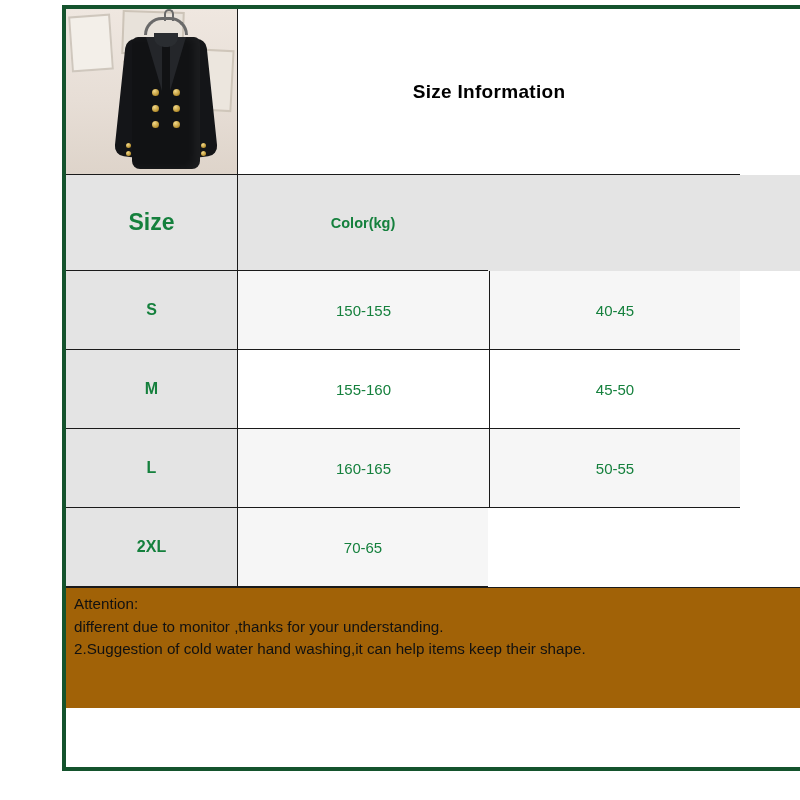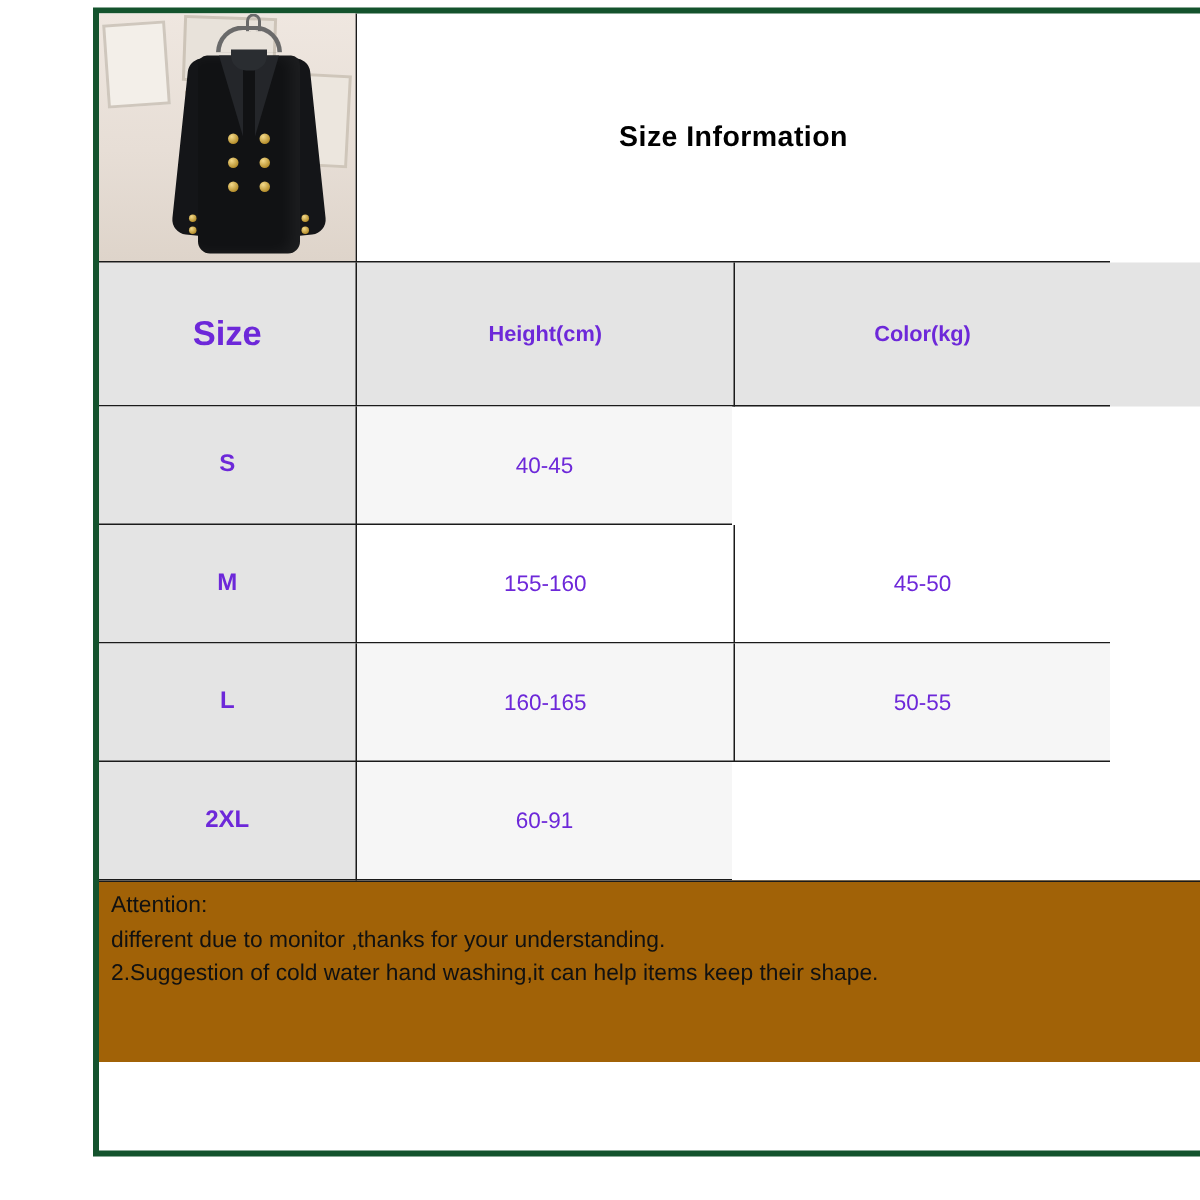--- a/index.html
+++ b/index.html
@@ -31,21 +31,21 @@
     display: flex;
     width: 100%;
   }
   .cell {
     border-right: 1px solid #1a1a1a;
     border-bottom: 1px solid #1a1a1a;
     display: flex;
     align-items: center;
     justify-content: center;
     text-align: center;
-    color: #6d28d9;
+    color: #15803d;
   }
   .cell:last-child { border-right: none; }
 
   .col-size   { width: 172px; }
   .col-height { width: 252px; }
   .col-weight { width: 250px; }
 
   
   .row-top { height: 166px; }
   .photo-cell {
@@ -207,41 +207,41 @@
           <div class="cuffbtn" style="left:8px; top:124px;"></div>
           <div class="cuffbtn" style="right:8px; top:116px;"></div>
           <div class="cuffbtn" style="right:8px; top:124px;"></div>
         </div>
       </div>
       <div class="cell title-cell">Size Information</div>
     </div>
 
     <div class="row row-head">
       <div class="cell col-size">Size</div>
-      <div class="cell col-height">Height(cm)</div>
       <div class="cell col-weight">Color(kg)</div>
     </div>
 
     <div class="row row-data">
       <div class="cell col-size">S</div>
+      <div class="cell col-height">150-155</div>
       <div class="cell col-weight">40-45</div>
     </div>
     <div class="row row-data alt">
       <div class="cell col-size">M</div>
       <div class="cell col-height">155-160</div>
       <div class="cell col-weight">45-50</div>
     </div>
     <div class="row row-data">
       <div class="cell col-size">L</div>
       <div class="cell col-height">160-165</div>
       <div class="cell col-weight">50-55</div>
     </div>
     <div class="row row-data">
       <div class="cell col-size">2XL</div>
-      <div class="cell col-weight">60-91</div>
+      <div class="cell col-weight">70-65</div>
     </div>
 
     <div class="note">
       <p>Attention:</p>
       <p>different due to monitor ,thanks for your understanding.</p>
       <p>2.Suggestion of cold water hand washing,it can help items keep their shape.</p>
     </div>
 
   </div>
 </div>

